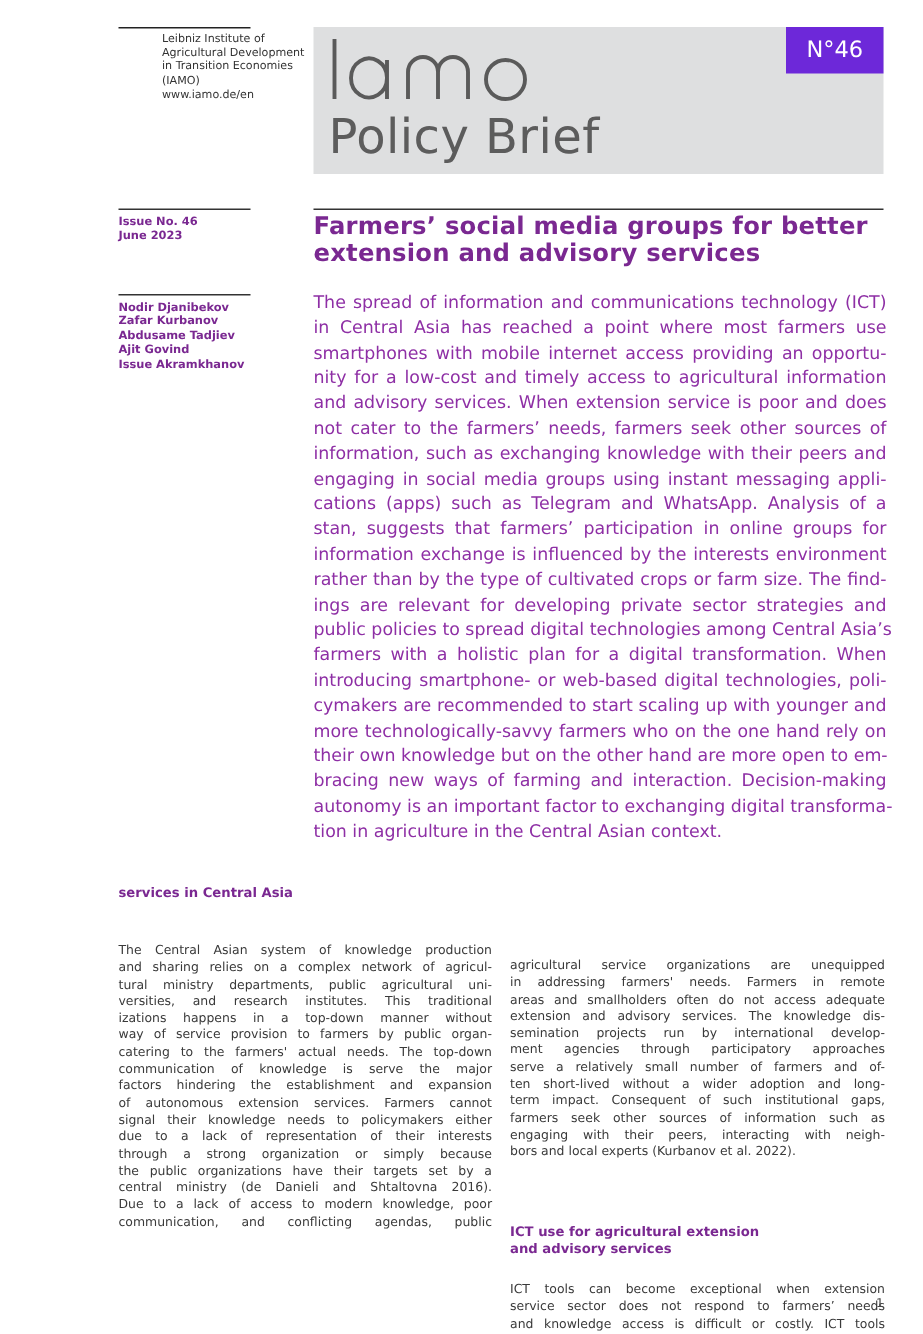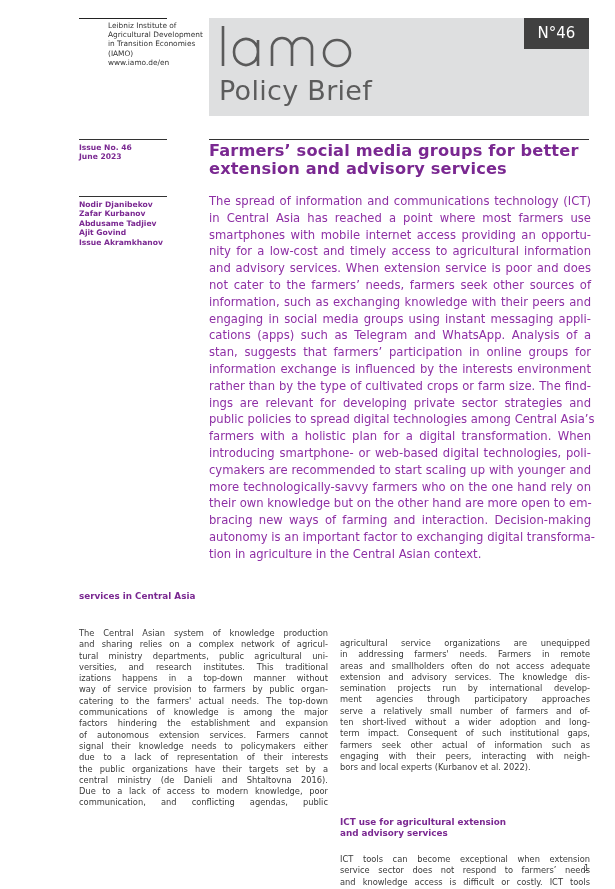--- a/index.html
+++ b/index.html
@@ -9,23 +9,23 @@
 
   
   .inst-rule { left: 79px; top: 18px; width: 88px; height: 1px; background: #222; }
   .inst { left: 79px; top: 21px; width: 120px; font-size: 7.4px; line-height: 9.2px; color: #333; }
   .inst div { white-space: nowrap; margin-left: 29px; }
 
   
   .hdr { left: 209px; top: 18px; width: 380px; height: 98px; background: #dedfe0; }
   .logo { left: 218px; top: 22px; font-family: "DejaVu Sans", sans-serif; font-weight: 200;
           font-size: 50px; line-height: 50px; color: #5a5a5a; letter-spacing: 1px; }
-  .pb { left: 219px; top: 73px; font-family: "DejaVu Sans", sans-serif; font-size: 27px; line-height: 36px;
+  .pb { left: 219px; top: 73px; font-family: "DejaVu Sans", sans-serif; font-size: 32px; line-height: 36px;
         color: #5c5c5c; letter-spacing: 0.3px; text-align: right; }
-  .badge { left: 524px; top: 18px; width: 65px; height: 31px; background: #404040; color: #fff;
+  .badge { left: 524px; top: 18px; width: 65px; height: 31px; background: #6d28d9; color: #fff;
            font-size: 15px; line-height: 31px; text-align: center; }
 
   
   .rule { height: 1px; background: #333; }
   .issue { left: 79px; top: 143px; font-size: 7.6px; line-height: 9.4px; font-weight: bold; color: #7a2891; }
   .authors { left: 79px; top: 200px; font-size: 7.6px; line-height: 9.4px; font-weight: bold; color: #7a2891; }
 
   .title { left: 209px; top: 142px; width: 390px; font-size: 16.2px; line-height: 17.5px;
            font-weight: bold; color: #7a2891; letter-spacing: 0.15px; }
 
@@ -121,42 +121,43 @@
 </div>
 
 <div class="abs body col1" style="top:628px;">
   <div>The Central Asian system of knowledge production</div>
   <div>and sharing relies on a complex network of agricul-</div>
   <div>tural ministry departments, public agricultural uni-</div>
   <div>versities, and research institutes. This traditional</div>
   <div>izations happens in a top-down manner without</div>
   <div>way of service provision to farmers by public organ-</div>
   <div>catering to the farmers' actual needs. The top-down</div>
-  <div>communications of knowledge is among the major</div>
+  <div>communication of knowledge is serve the major</div>
   <div>factors hindering the establishment and expansion</div>
   <div>of autonomous extension services. Farmers cannot</div>
   <div>signal their knowledge needs to policymakers either</div>
   <div>due to a lack of representation of their interests</div>
+  <div>through a strong organization or simply because</div>
   <div>the public organizations have their targets set by a</div>
   <div>central ministry (de Danieli and Shtaltovna 2016).</div>
   <div>Due to a lack of access to modern knowledge, poor</div>
   <div>communication, and conflicting agendas, public</div>
 </div>
 
 <div class="abs body col2" style="top:594px;">
   <div>agricultural service organizations are unequipped</div>
   <div>in addressing farmers' needs. Farmers in remote</div>
   <div>areas and smallholders often do not access adequate</div>
   <div>extension and advisory services. The knowledge dis-</div>
   <div>semination projects run by international develop-</div>
   <div>ment agencies through participatory approaches</div>
   <div>serve a relatively small number of farmers and of-</div>
   <div>ten short-lived without a wider adoption and long-</div>
   <div>term impact. Consequent of such institutional gaps,</div>
-  <div>farmers seek other actual of information such as</div>
+  <div>farmers seek other sources of information such as</div>
   <div>engaging with their peers, interacting with neigh-</div>
   <div class="last">bors and local experts (Kurbanov et al. 2022).</div>
 </div>
 
 <div class="abs h2 col2" style="top:773px;">
   <div>ICT use for agricultural extension</div>
   <div>and advisory services</div>
 </div>
 
 <div class="abs body col2" style="top:810px;">

